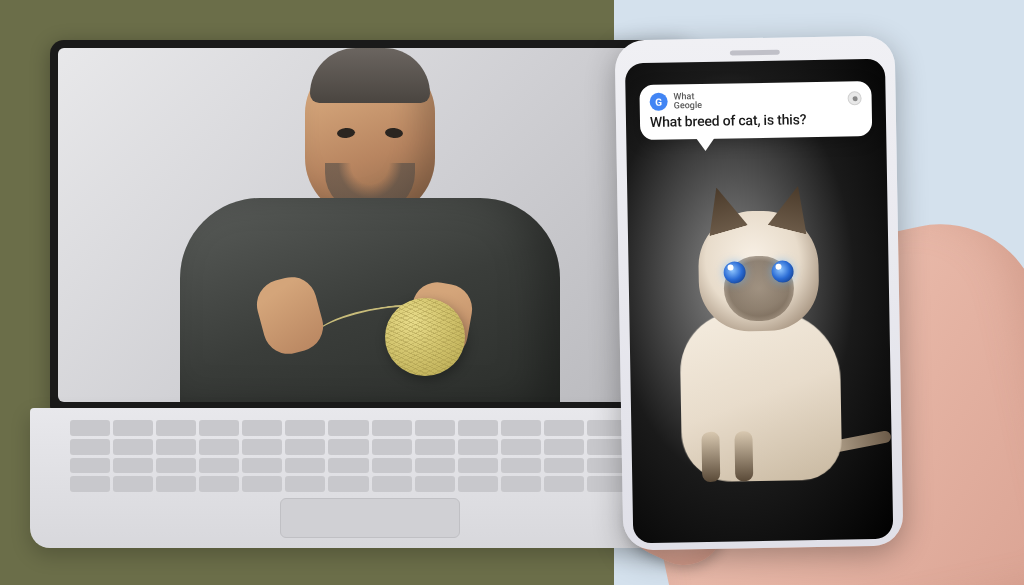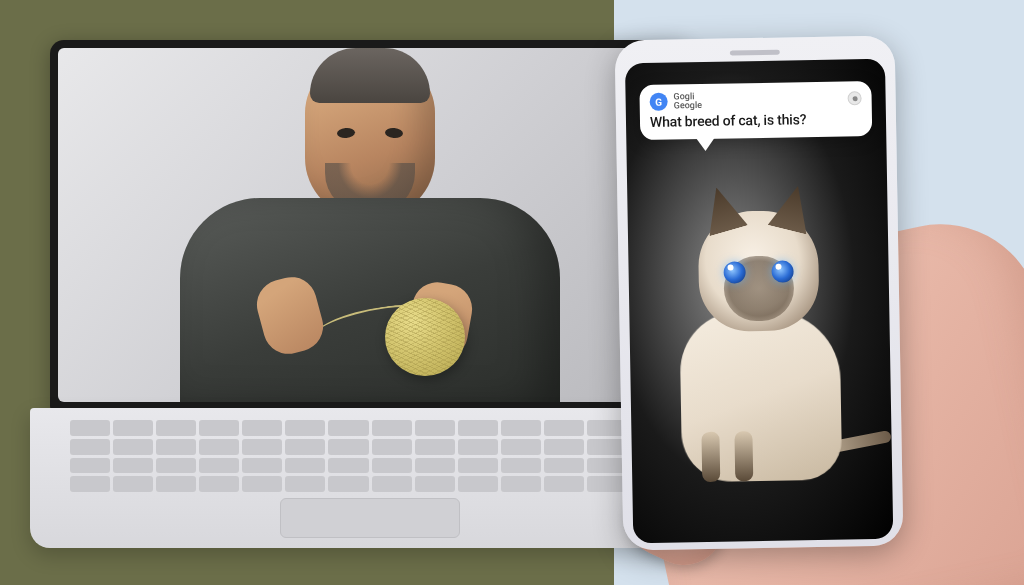--- a/index.html
+++ b/index.html
@@ -526,21 +526,21 @@
           <span class="cat-eye"></span>
             <span class="cat-eye"></span>
         </div>
       </div>
     </div>
 
     <div class="assistant-bubble">
       <div class="bubble-header">
         <span class="assistant-icon">G</span>
         <span class="assistant-brand">
-          <span>Gogli</span><br><span>Geogle</span>
+          <span>What</span><br><span>Geogle</span>
         </span>
         <span class="mic-dot">
           <span class="mic-inner"></span>
         </span>
       </div>
       <div class="bubble-text">What breed of cat, is this?</div>
     </div>
 
   </div>
 </div>

